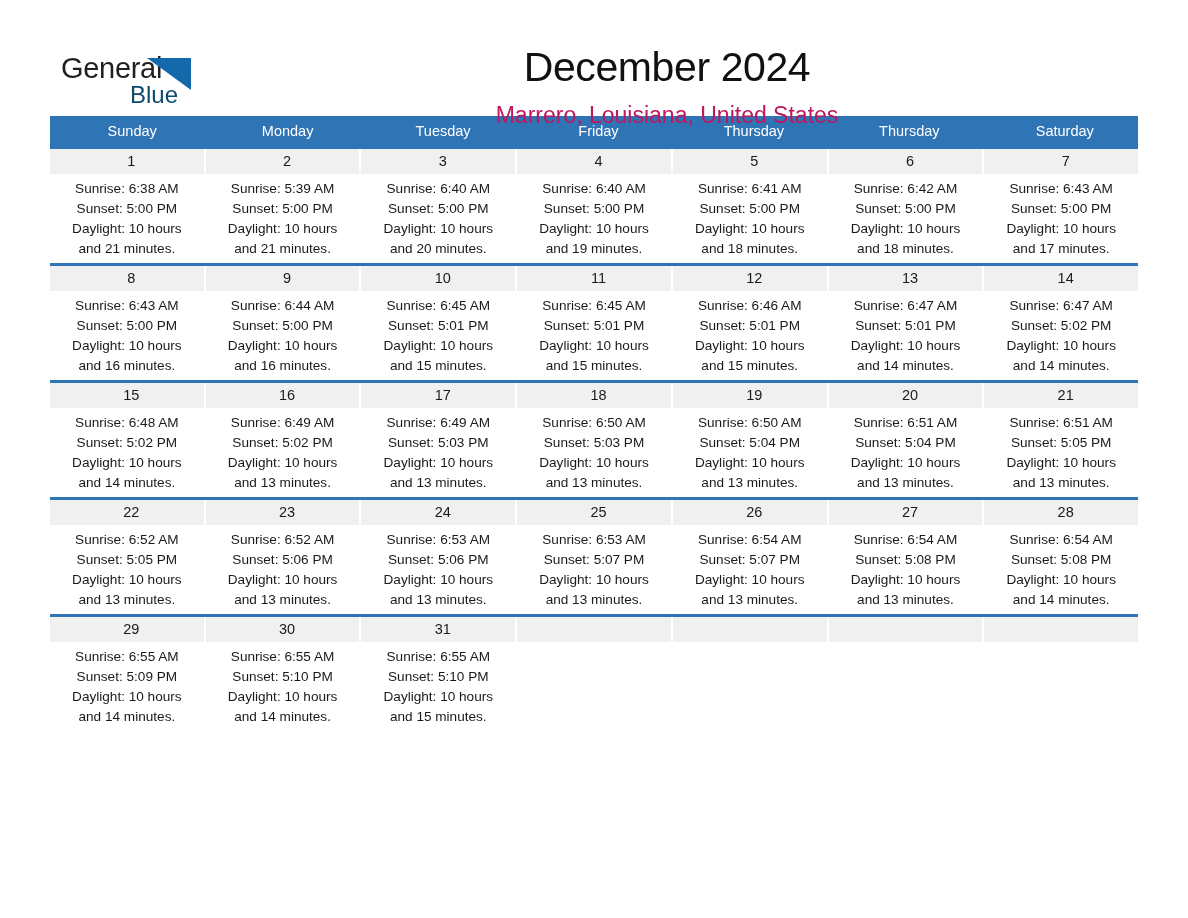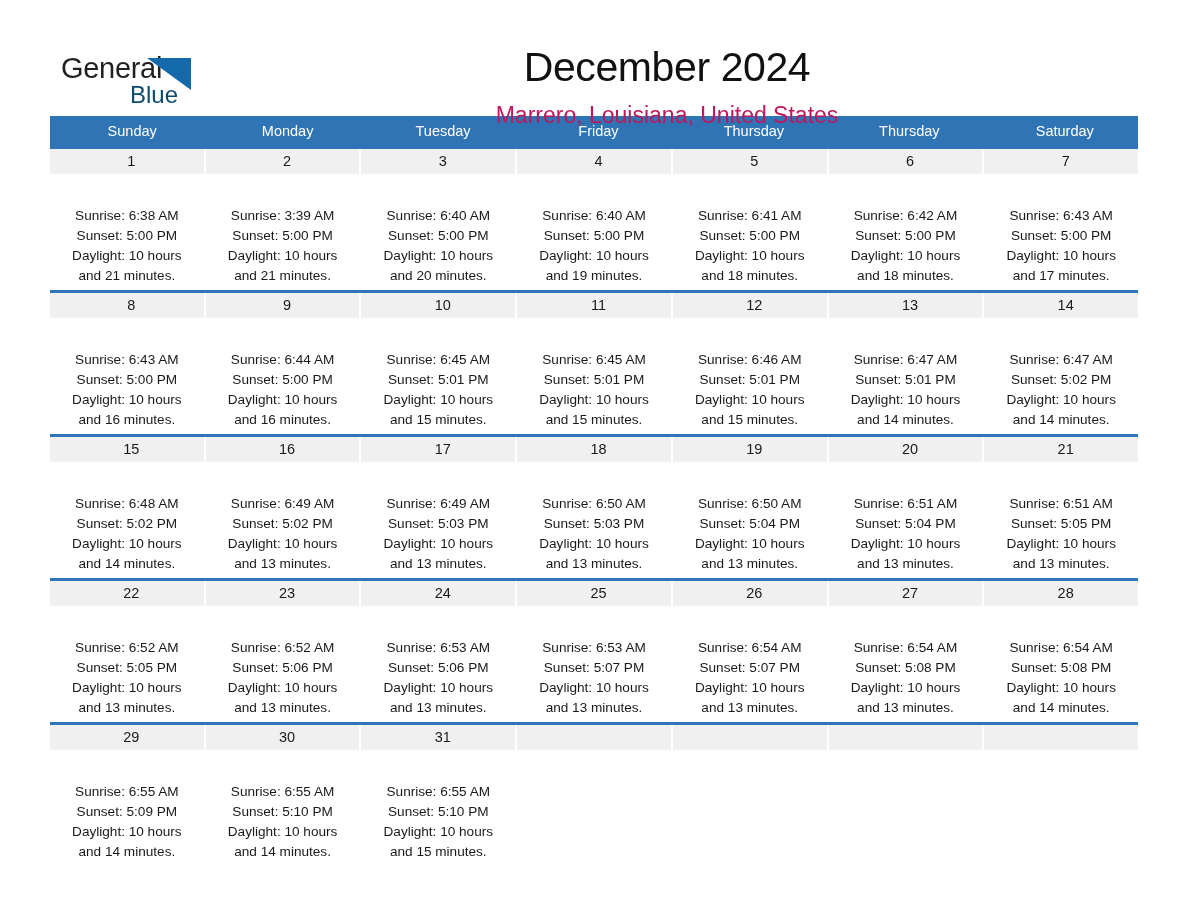--- a/index.html
+++ b/index.html
@@ -129,21 +129,20 @@
     padding-left: 9px;
     color: #1a1a1a;
     border-right: 2px solid #ffffff;
   }
   .daynum-cell:last-child { border-right: none; }
 
   .detail-row {
     display: flex;
     height: 89px;
     background: #ffffff;
-    margin-top: 27px;
   }
   .detail-cell {
     flex: 1 1 0;
     padding: 5px 9px 0 9px;
     font-size: 13.6px;
     line-height: 20px;
     color: #1a1a1a;
     border-right: 2px solid #ffffff;
   }
   .detail-cell:last-child { border-right: none; }
@@ -193,21 +192,21 @@
             <div class="daynum-cell">7</div>
           </div>
           <div class="detail-row">
             <div class="detail-cell">
               <div class="line">Sunrise: 6:38 AM</div>
               <div class="line">Sunset: 5:00 PM</div>
               <div class="line">Daylight: 10 hours</div>
               <div class="line">and 21 minutes.</div>
             </div>
             <div class="detail-cell">
-              <div class="line">Sunrise: 3:39 AM</div>
+              <div class="line">Sunrise: 5:39 AM</div>
               <div class="line">Sunset: 5:00 PM</div>
               <div class="line">Daylight: 10 hours</div>
               <div class="line">and 21 minutes.</div>
             </div>
             <div class="detail-cell">
               <div class="line">Sunrise: 6:40 AM</div>
               <div class="line">Sunset: 5:00 PM</div>
               <div class="line">Daylight: 10 hours</div>
               <div class="line">and 20 minutes.</div>
             </div>

